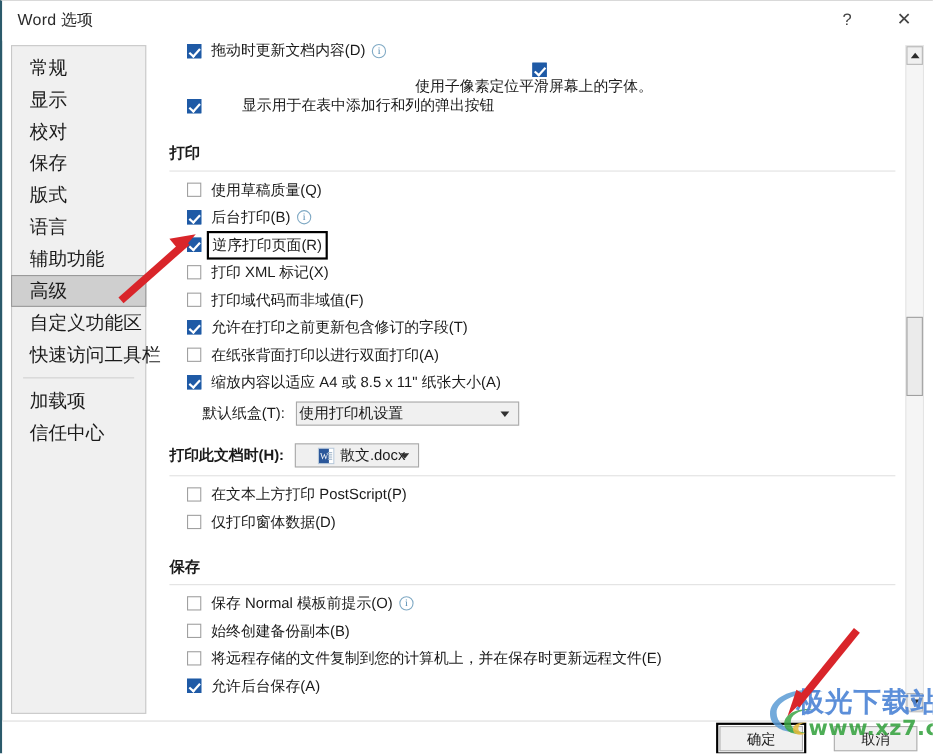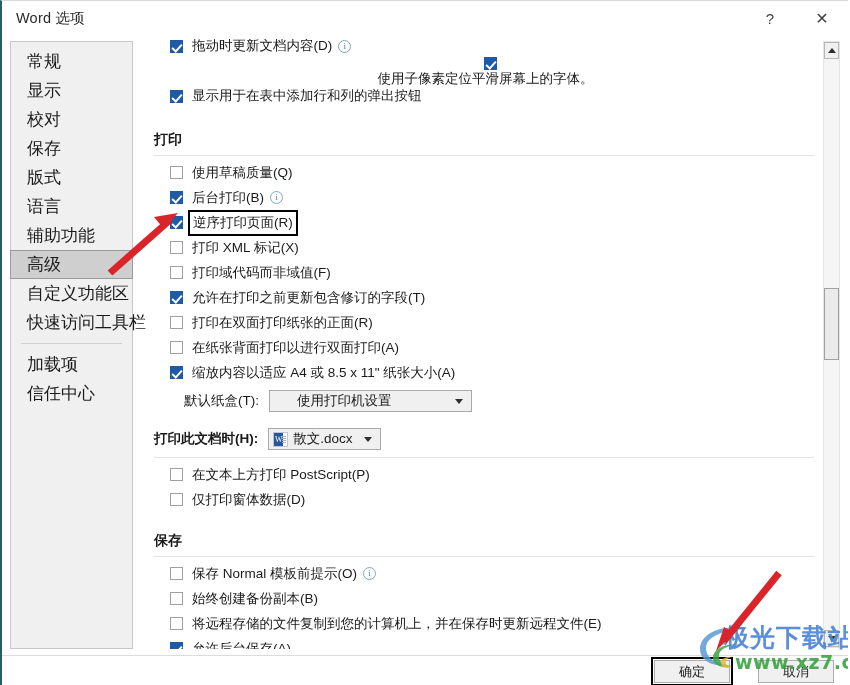--- a/index.html
+++ b/index.html
@@ -127,32 +127,32 @@
   .fieldrow.strong .flabel { font-weight: bold; margin-left: 2px; }
 
   .combo {
     margin-left: 10px;
     height: 22px;
     border: 1px solid #a9a9a9;
     background: #f0f0f0;
     display: flex; align-items: center;
     font-size: 13.5px; color: #1a1a1a;
     position: relative;
-    padding-left: 27px;
+    padding-left: 2px;
   }
   .combo .caret {
     position: absolute; right: 8px; top: 50%;
     width: 0; height: 0;
     margin-top: -2px;
     border-left: 4px solid transparent;
     border-right: 4px solid transparent;
     border-top: 5px solid #303030;
   }
   .combo-wide { width: 203px; }
-  .combo-doc  { width: 113px; padding-left: 4px; }
+  .combo-doc  { width: 113px; padding-left: 20px; }
 
   .wicon {
     width: 15px; height: 15px; flex: 0 0 15px;
     margin-right: 5px;
     background: #ffffff;
     border: 1px solid #b8c9da;
     position: relative;
     display: inline-block;
   }
   .wicon::before {
@@ -272,21 +272,21 @@
 
     <div class="row" style="height:22px;margin-top:-4px;">
       <span class="cb checked"></span>
       <span class="lbl">拖动时更新文档内容(D)</span>
       <span class="info-icon">i</span>
     </div>
     <div class="row" style="height:26px;flex-direction:column;">
       <span class="cb checked"></span>
       <span class="lbl">使用子像素定位平滑屏幕上的字体。</span>
     </div>
-    <div class="row" style="height:26px;">
+    <div class="row" style="height:26px;gap:28px;">
       <span class="cb checked"></span>
       <span class="lbl">显示用于在表中添加行和列的弹出按钮</span>
     </div>
 
     <div style="height:22px;"></div>
     <div class="section-head">打印</div>
     <div class="hr"></div>
 
     <div class="row">
       <span class="cb"></span>
@@ -305,24 +305,20 @@
       <span class="cb"></span>
       <span class="lbl">打印 XML 标记(X)</span>
     </div>
     <div class="row">
       <span class="cb"></span>
       <span class="lbl">打印域代码而非域值(F)</span>
     </div>
     <div class="row">
       <span class="cb checked"></span>
       <span class="lbl">允许在打印之前更新包含修订的字段(T)</span>
-    </div>
-    <div class="row">
-      <span class="cb"></span>
-      <span class="lbl">打印在双面打印纸张的正面(R)</span>
     </div>
     <div class="row">
       <span class="cb"></span>
       <span class="lbl">在纸张背面打印以进行双面打印(A)</span>
     </div>
     <div class="row">
       <span class="cb checked"></span>
       <span class="lbl">缩放内容以适应 A4 或 8.5 x 11" 纸张大小(A)</span>
     </div>
 

